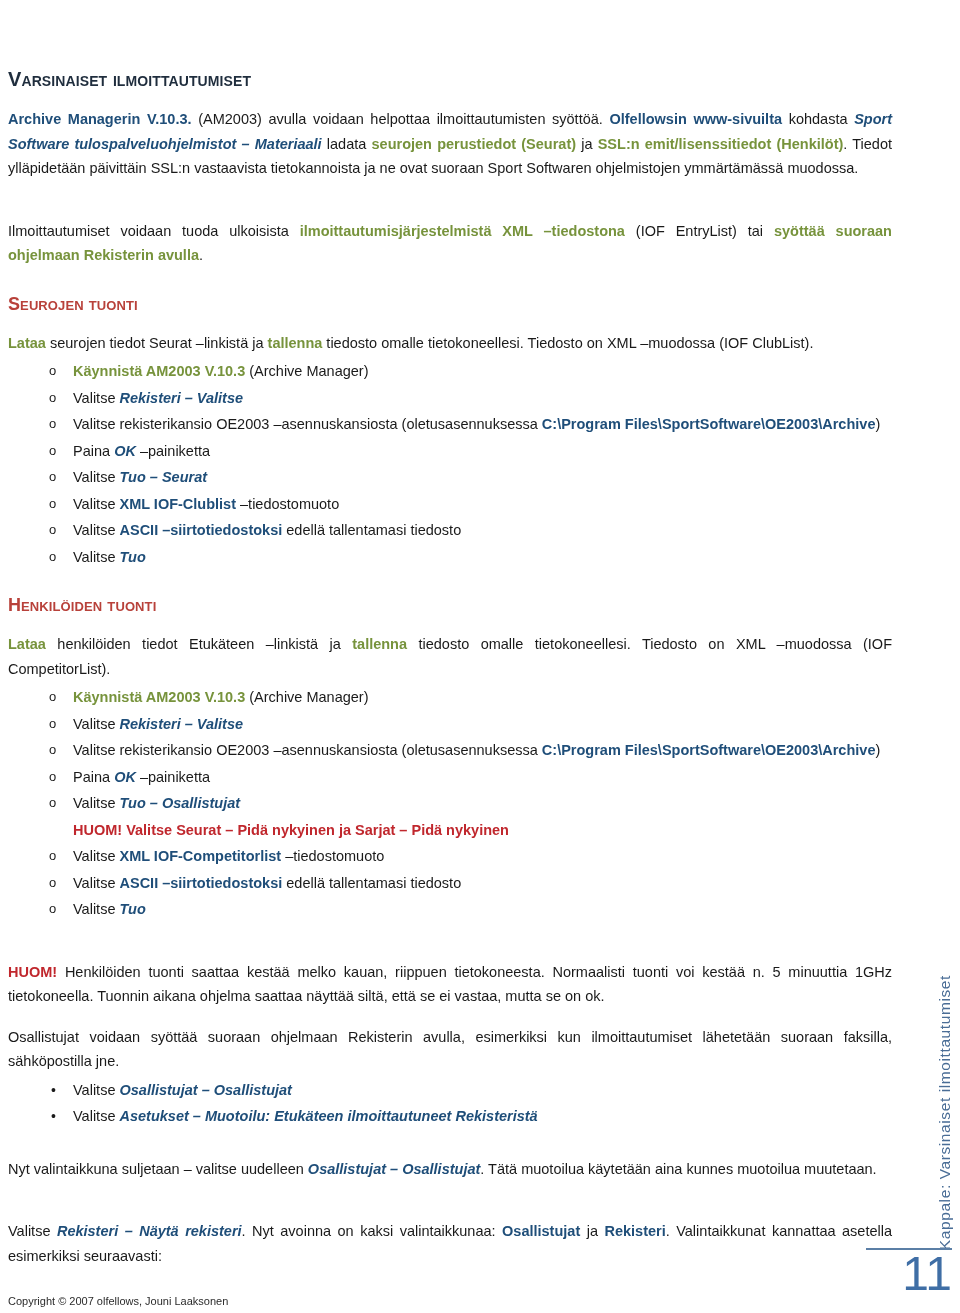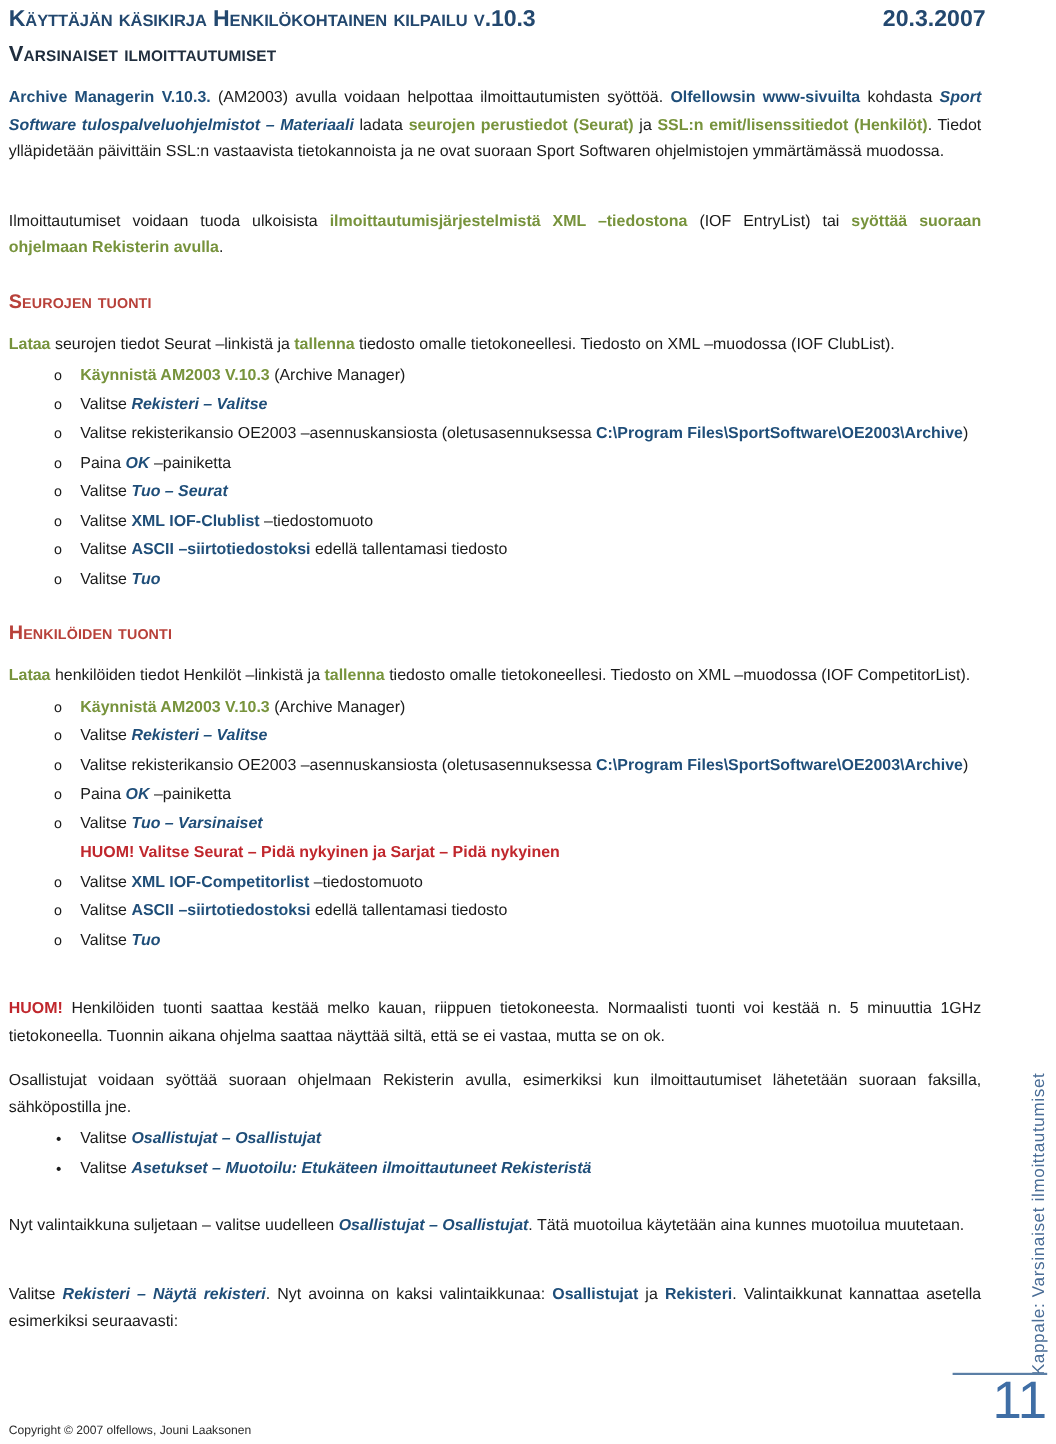--- a/index.html
+++ b/index.html
@@ -44,21 +44,21 @@
     font-weight: bold;
     font-size: 21px;
     color: #23486f;
     white-space: nowrap;
   }
 
   
   .content {
     position: absolute;
     left: 8px;
-    top: 34px;
+    top: 64px;
     width: 884px;
   }
 
   h1.h-main {
     font-variant: small-caps;
     font-weight: bold;
     font-size: 20px;
     color: #1f2d3d;
     margin: 4px 0 14px 0;
     letter-spacing: 0.1px;
@@ -190,24 +190,20 @@
     bottom: 6px;
     font-size: 11px;
     color: #2b2b2b;
   }
 </style>
 </head>
 <body>
 
 <div class="page">
 
-  <div class="doc-header">
-    <span class="hdr-title">Käyttäjän käsikirja Henkilökohtainen kilpailu v.10.3</span>
-    <span class="hdr-date">20.3.2007</span>
-  </div>
 
   <div class="content">
 
     <h1 class="h-main">Varsinaiset ilmoittautumiset</h1>
 
     <p class="para"><span class="blue">Archive Managerin V.10.3.</span><span class="plain"> (AM2003) avulla voidaan helpottaa ilmoittautumisten syöttöä. </span><span class="blue">Olfellowsin www-sivuilta</span><span class="plain"> kohdasta </span><span class="blue-i">Sport Software tulospalveluohjelmistot – Materiaali</span><span class="plain"> ladata </span><span class="olive">seurojen perustiedot (Seurat)</span><span class="plain"> ja </span><span class="olive">SSL:n emit/lisenssitiedot (Henkilöt)</span><span class="plain">. Tiedot ylläpidetään päivittäin SSL:n vastaavista tietokannoista ja ne ovat suoraan Sport Softwaren ohjelmistojen ymmärtämässä muodossa.</span></p>
 
     <div class="spacer-sm"></div>
 
     <p class="para"><span class="plain">Ilmoittautumiset voidaan tuoda ulkoisista </span><span class="olive">ilmoittautumisjärjestelmistä XML –tiedostona</span><span class="plain"> (IOF EntryList) tai </span><span class="olive">syöttää suoraan ohjelmaan Rekisterin avulla</span><span class="plain">.</span></p>
@@ -222,28 +218,28 @@
         <li style="text-align: justify;"><span class="bullet-o">o</span><span class="plain">Valitse rekisterikansio OE2003 –asennuskansiosta (oletusasennuksessa </span><span class="blue">C:\Program Files\SportSoftware\OE2003\Archive</span><span class="plain">)</span></li>
         <li><span class="bullet-o">o</span><span class="plain">Paina </span><span class="blue-i">OK</span><span class="plain"> –painiketta</span></li>
         <li><span class="bullet-o">o</span><span class="plain">Valitse </span><span class="blue-i">Tuo – Seurat</span></li>
         <li><span class="bullet-o">o</span><span class="plain">Valitse </span><span class="blue">XML IOF-Clublist</span><span class="plain"> –tiedostomuoto</span></li>
         <li><span class="bullet-o">o</span><span class="plain">Valitse </span><span class="blue">ASCII –siirtotiedostoksi</span><span class="plain"> edellä tallentamasi tiedosto</span></li>
         <li><span class="bullet-o">o</span><span class="plain">Valitse </span><span class="blue-i">Tuo</span></li>
       </ul>
 
     <h2 class="h-sub">Henkilöiden tuonti</h2>
 
-    <p class="para tight"><span class="olive">Lataa</span><span class="plain"> henkilöiden tiedot Henkilöt –linkistä ja </span><span class="olive">tallenna</span><span class="plain"> tiedosto omalle tietokoneellesi. Tiedosto on XML –muodossa (IOF CompetitorList).</span></p>
+    <p class="para tight"><span class="olive">Lataa</span><span class="plain"> henkilöiden tiedot Etukäteen –linkistä ja </span><span class="olive">tallenna</span><span class="plain"> tiedosto omalle tietokoneellesi. Tiedosto on XML –muodossa (IOF CompetitorList).</span></p>
 
     <ul class="lvl2" id="henkiloiden-steps">
         <li><span class="bullet-o">o</span><span class="olive">Käynnistä AM2003 V.10.3</span><span class="plain"> (Archive Manager)</span></li>
         <li><span class="bullet-o">o</span><span class="plain">Valitse </span><span class="blue-i">Rekisteri – Valitse</span></li>
         <li style="text-align: justify;"><span class="bullet-o">o</span><span class="plain">Valitse rekisterikansio OE2003 –asennuskansiosta (oletusasennuksessa </span><span class="blue">C:\Program Files\SportSoftware\OE2003\Archive</span><span class="plain">)</span></li>
         <li><span class="bullet-o">o</span><span class="plain">Paina </span><span class="blue-i">OK</span><span class="plain"> –painiketta</span></li>
-        <li><span class="bullet-o">o</span><span class="plain">Valitse </span><span class="blue-i">Tuo – Varsinaiset</span></li>
+        <li><span class="bullet-o">o</span><span class="plain">Valitse </span><span class="blue-i">Tuo – Osallistujat</span></li>
         <li class="noteline">HUOM! Valitse Seurat – Pidä nykyinen ja Sarjat – Pidä nykyinen</li>
         <li><span class="bullet-o">o</span><span class="plain">Valitse </span><span class="blue">XML IOF-Competitorlist</span><span class="plain"> –tiedostomuoto</span></li>
         <li><span class="bullet-o">o</span><span class="plain">Valitse </span><span class="blue">ASCII –siirtotiedostoksi</span><span class="plain"> edellä tallentamasi tiedosto</span></li>
         <li><span class="bullet-o">o</span><span class="plain">Valitse </span><span class="blue-i">Tuo</span></li>
       </ul>
 
     <div class="spacer-md"></div>
 
     <p class="para"><span class="red">HUOM!</span><span class="plain"> Henkilöiden tuonti saattaa kestää melko kauan, riippuen tietokoneesta. Normaalisti tuonti voi kestää n. 5 minuuttia 1GHz tietokoneella. Tuonnin aikana ohjelma saattaa näyttää siltä, että se ei vastaa, mutta se on ok.</span></p>
 

